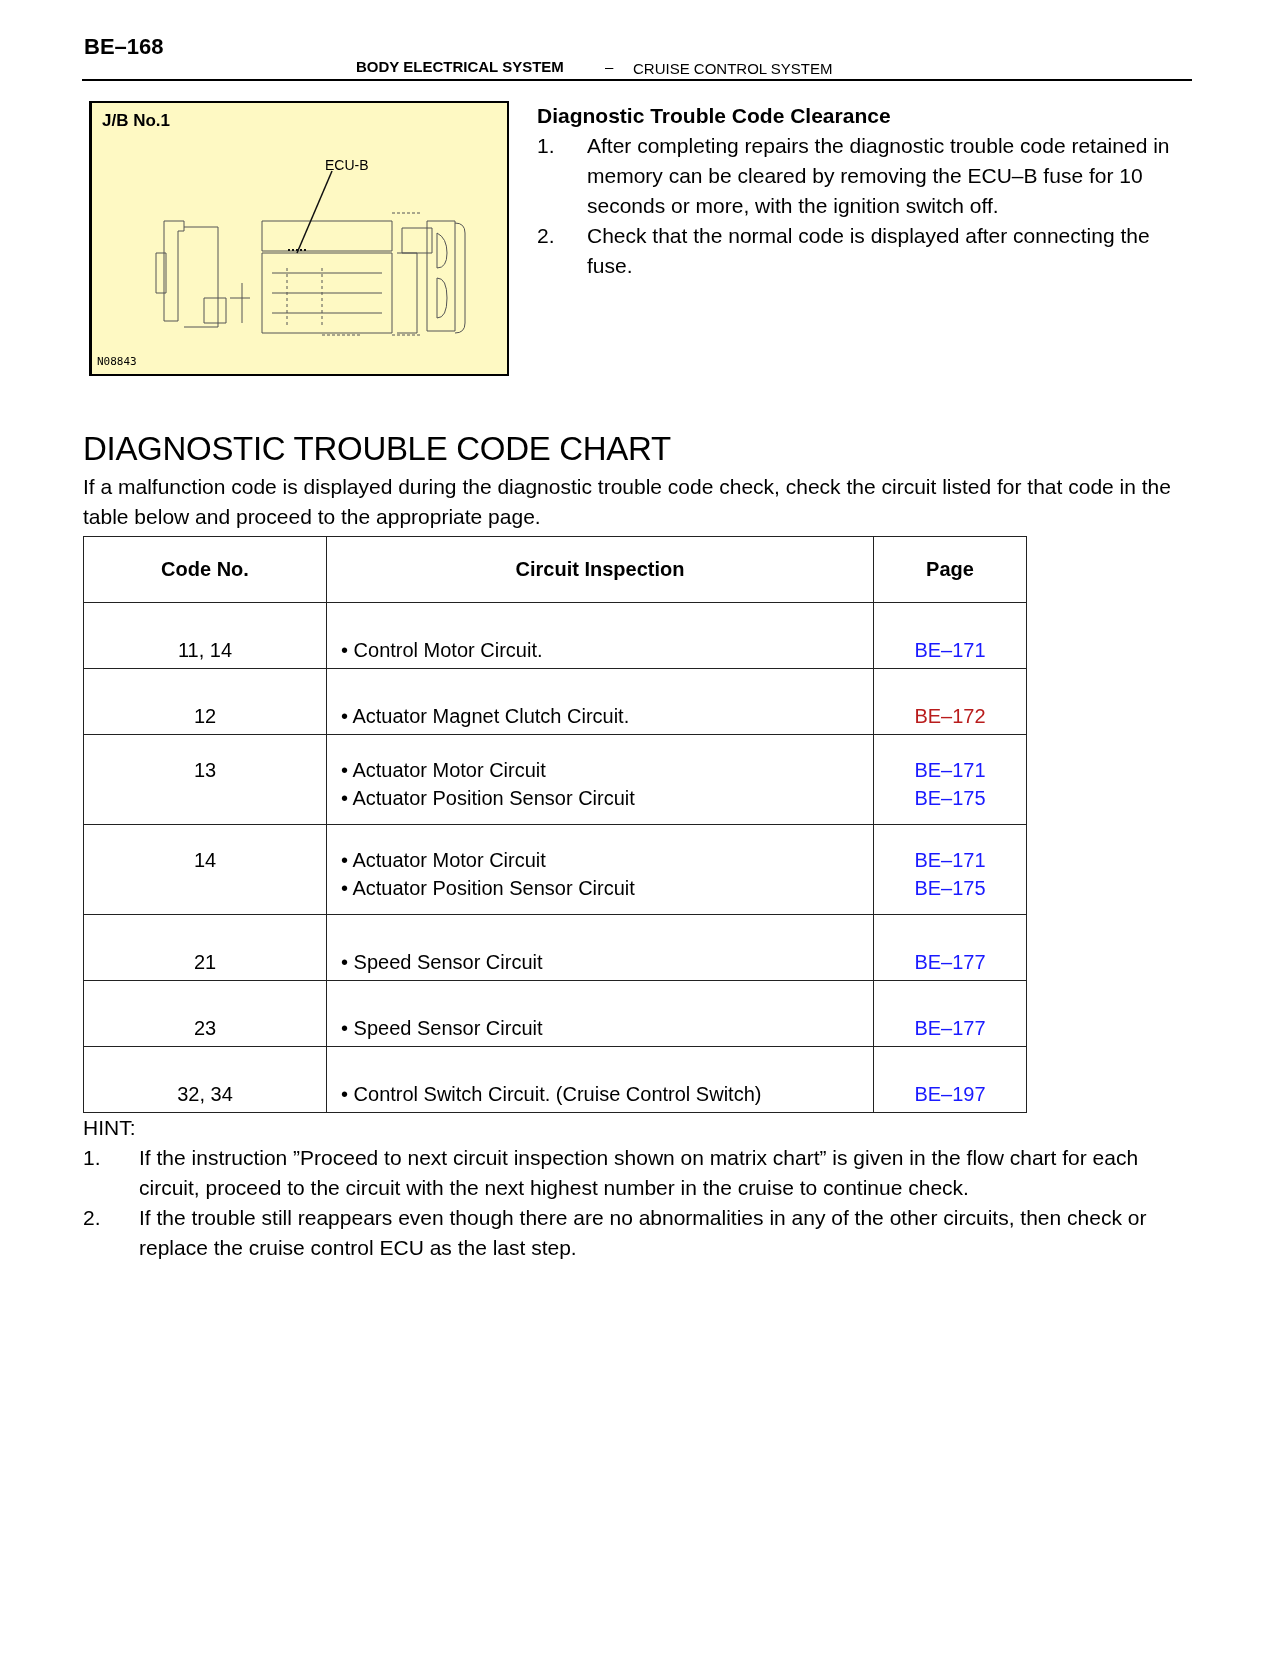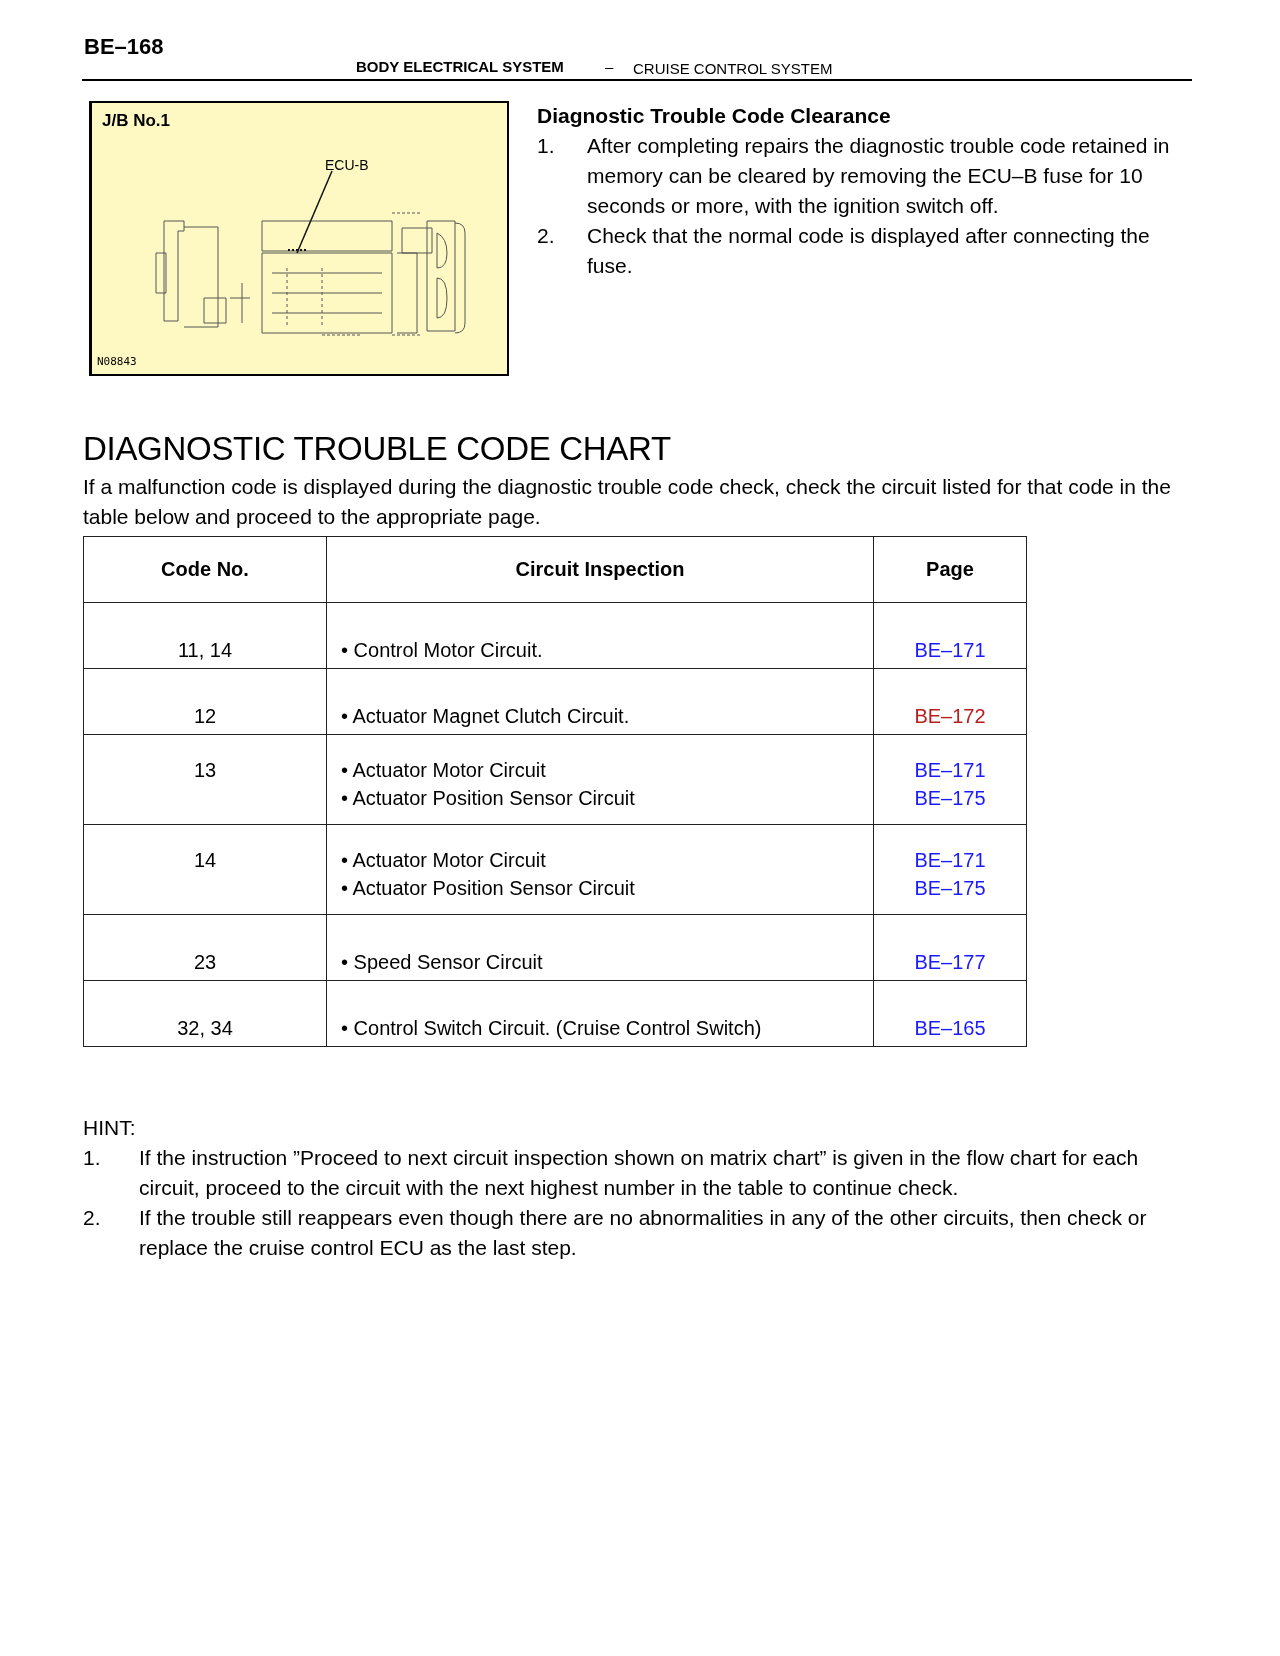--- a/index.html
+++ b/index.html
@@ -160,20 +160,35 @@
         </td>
       <td class="page">
           <div class="cellin">
         <div class="link" style="color: rgb(26, 26, 255);">BE–171</div>
         <div class="link" style="color: rgb(26, 26, 255);">BE–175</div>
       </div>
         </td>
     </tr>
     <tr>
       <td class="code">
+          <div class="cellin">21</div>
+        </td>
+      <td class="circ">
+          <div class="cellin">
+            <div>• Speed Sensor Circuit</div>
+          </div>
+        </td>
+      <td class="page">
+          <div class="cellin">
+            <div class="link" style="color: rgb(26, 26, 255);">BE–177</div>
+          </div>
+        </td>
+    </tr>
+    <tr>
+      <td class="code">
           <div class="cellin">23</div>
         </td>
       <td class="circ">
           <div class="cellin">
             <div>• Speed Sensor Circuit</div>
           </div>
         </td>
       <td class="page">
           <div class="cellin">
             <div class="link" style="color: rgb(26, 26, 255);">BE–177</div>
@@ -184,30 +199,30 @@
       <td class="code">
           <div class="cellin">32, 34</div>
         </td>
       <td class="circ">
           <div class="cellin">
             <div>• Control Switch Circuit. (Cruise Control Switch)</div>
           </div>
         </td>
       <td class="page">
           <div class="cellin">
-            <div class="link" style="color: rgb(26, 26, 255);">BE–165</div>
+            <div class="link" style="color: rgb(26, 26, 255);">BE–197</div>
           </div>
         </td>
     </tr>
   </tbody>
 </table>
 
 <div class="hint">
   <div>HINT:</div>
   <div class="item">
     <span class="n">1.</span>
-    <span>If the instruction ”Proceed to next circuit inspection shown on matrix chart” is given in the flow chart for each circuit, proceed to the circuit with the next highest number in the table to continue check.</span>
+    <span>If the instruction ”Proceed to next circuit inspection shown on matrix chart” is given in the flow chart for each circuit, proceed to the circuit with the next highest number in the cruise to continue check.</span>
   </div>
   <div class="item">
     <span class="n">2.</span>
     <span>If the trouble still reappears even though there are no abnormalities in any of the other circuits, then check or replace the cruise control ECU as the last step.</span>
   </div>
 </div>
 
 </body></html>

